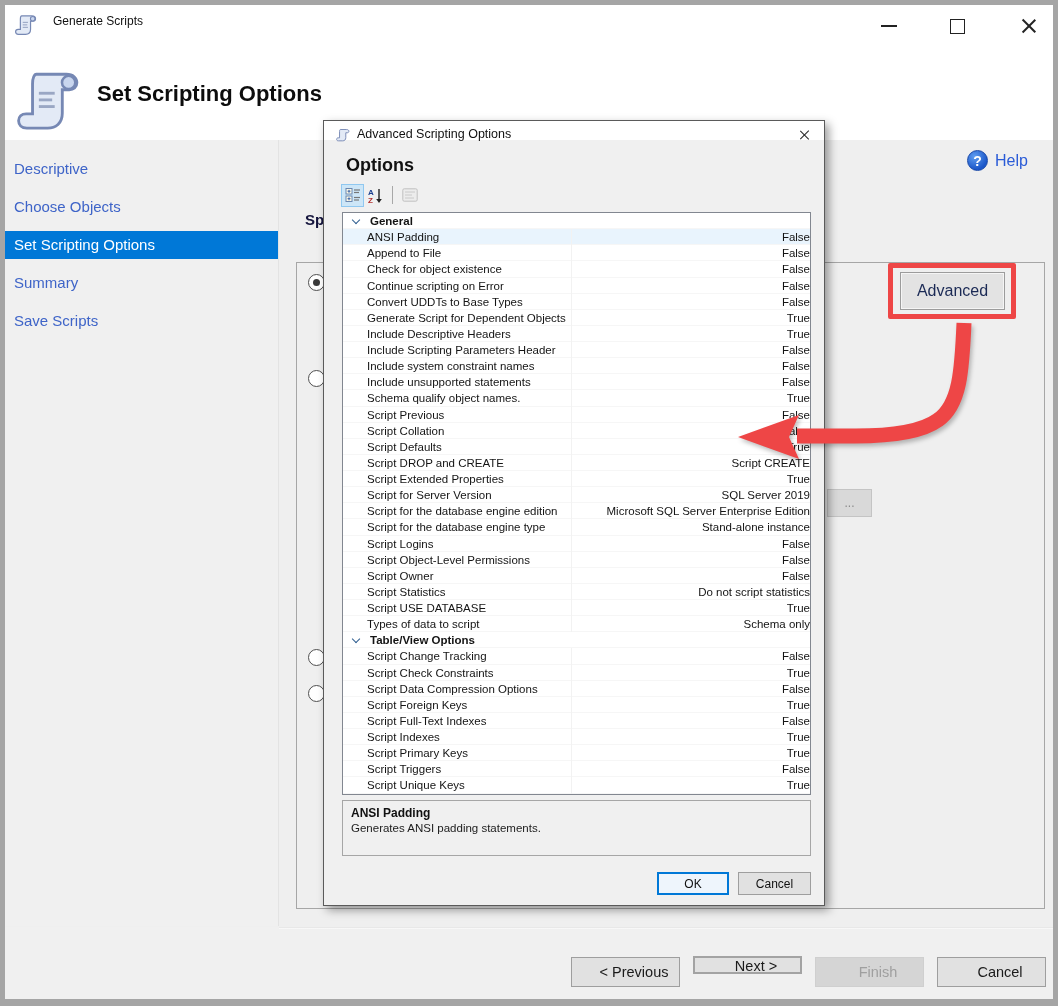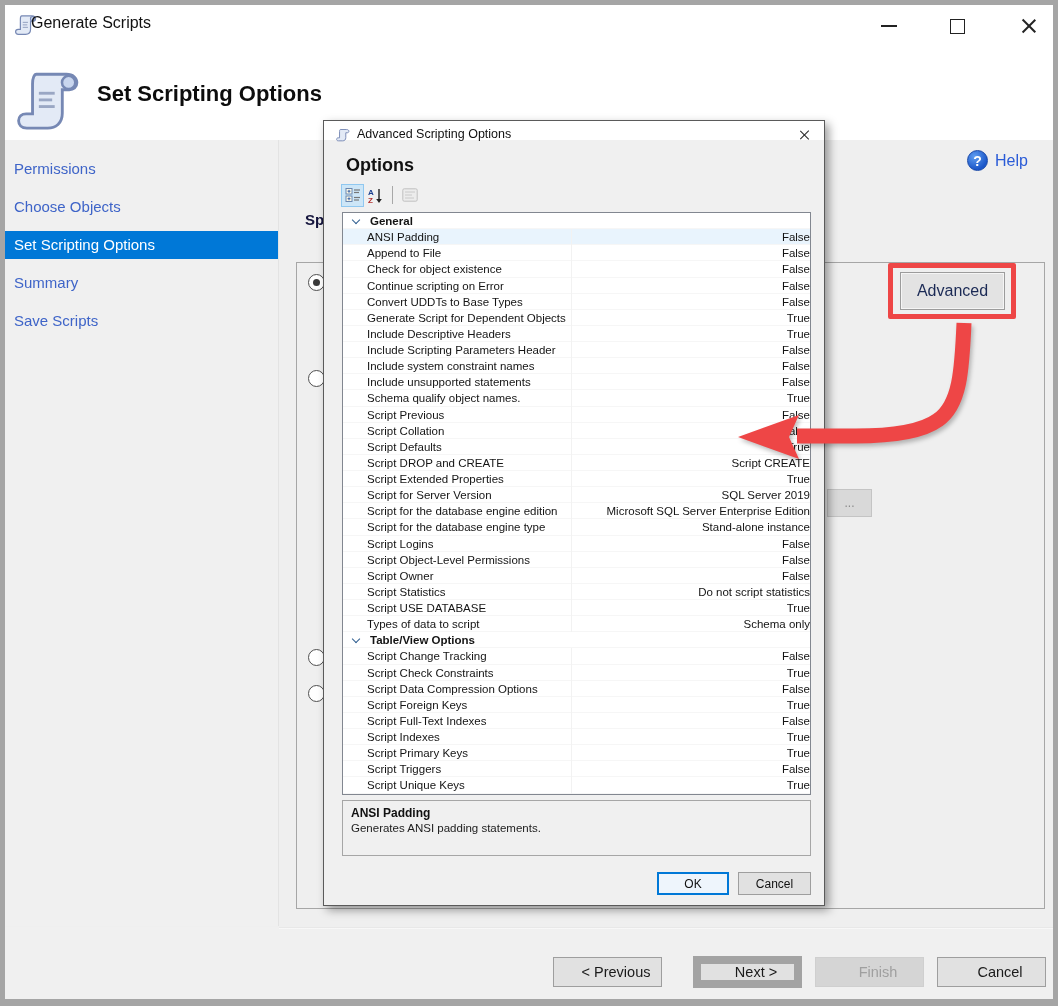--- a/index.html
+++ b/index.html
@@ -4,21 +4,21 @@
 <style>
   * { margin:0; padding:0; box-sizing:border-box; }
   html,body { width:1058px; height:1006px; font-family:"Liberation Sans", sans-serif; background:#fff; }
   .frame { position:relative; width:1058px; height:1006px; background:#a5a5a5; }
   .win { position:absolute; left:5px; top:5px; width:1048px; height:994px; background:#efefef; overflow:hidden; }
 
   
   .white-top { position:absolute; left:0; top:0; width:1048px; height:135px; background:#ffffff; }
   .titlebar { position:absolute; left:0; top:0; width:1048px; height:40px; }
   .titlebar .app-ico { position:absolute; left:8px; top:5px; }
-  .titlebar .title { position:absolute; left:26px; top:9px; font-size:16px; color:#111; }
+  .titlebar .title { position:absolute; left:48px; top:9px; font-size:12px; color:#111; }
   .winbtn { position:absolute; top:6px; width:32px; height:30px; display:flex; align-items:center; justify-content:center; cursor:pointer; }
   .winbtn.min { left:868px; } .winbtn.max { left:936px; } .winbtn.cls { left:1008px; }
   .glyph-min { width:16px; height:2px; background:#222; }
   .glyph-max { width:15px; height:15px; border:1.5px solid #222; }
   .glyph-x { position:relative; width:18px; height:18px; }
   .glyph-x::before,.glyph-x::after { content:""; position:absolute; left:8px; top:0; width:1.6px; height:18px; background:#222; }
   .glyph-x::before { transform:rotate(45deg);} .glyph-x::after { transform:rotate(-45deg);}
 
   .hdr-ico { position:absolute; left:6px; top:52px; }
   .page-title { position:absolute; left:92px; top:76px; font-size:22px; font-weight:bold; color:#0d0d0d; }
@@ -41,21 +41,21 @@
   .adv-btn { position:absolute; left:895px; top:267px; width:105px; height:38px; background:#e3e3e3; border:1px solid #9c9c9c; box-shadow:inset 0 0 0 1px #f5f5f5; font-size:16px; color:#1b2a55; cursor:pointer; }
   .red-rect { position:absolute; left:883px; top:258px; width:128px; height:56px; border:5px solid #ee4646; border-radius:2px; z-index:30; pointer-events:none; }
   .arrow-svg { position:absolute; left:700px; top:305px; z-index:30; pointer-events:none; filter:drop-shadow(2px 3px 2px rgba(0,0,0,0.25)); }
   .dots-btn { position:absolute; left:822px; top:484px; width:45px; height:28px; background:#d9d9d9; border:1px solid #c4c4c4; color:#8b8b8b; font-size:12px; line-height:22px; text-align:center; cursor:pointer; }
 
   
   .footer { position:absolute; left:0; top:922px; width:1048px; height:72px; background:#f0f0f0; }
   .footer-sep { position:absolute; left:274px; top:0; width:774px; height:2px; background:linear-gradient(#e0e0e0, #ffffff); }
   .footer-btns { position:absolute; left:0; top:30px; width:1041px; display:flex; justify-content:flex-end; gap:13px; }
   .fbtn { width:109px; height:30px; font-size:14.5px; font-family:"Liberation Sans",sans-serif; background:#e1e1e1; border:1px solid #9e9e9e; color:#1a1a1a; cursor:pointer;padding-left:17px; }
-  .fbtn.focused { border:8px solid #a3a3a3; height:32px; margin-top:-1px;margin-left:18px; }
+  .fbtn.focused { border:2px solid #a3a3a3; height:18px; margin-top:-1px; }
   .fbtn.disabled { background:#d5d5d5; border:1px solid #cfcfcf; color:#9f9f9f; cursor:default; }
 
   
   .dialog { position:absolute; left:318px; top:115px; width:502px; height:786px; background:#f0f0f0; border:1px solid #5a5a5a; box-shadow:4px 4px 9px rgba(0,0,0,0.38); z-index:20; }
   .dlg-titlebar { position:absolute; left:0; top:0; width:100%; height:19px; background:#ffffff; }
   .dlg-ico { position:absolute; left:11px; top:5px; }
   .dlg-title { position:absolute; left:33px; top:6px; font-size:12.5px; color:#111; }
   .dlg-close { position:absolute; right:8px; top:4px; width:22px; height:19px; display:flex; align-items:center; justify-content:center; cursor:pointer; }
   .glyph-x-sm { position:relative; width:12px; height:12px; }
   .glyph-x-sm::before,.glyph-x-sm::after { content:""; position:absolute; left:5.4px; top:0; width:1.3px; height:12px; background:#222; }
@@ -120,21 +120,21 @@
         <path d="M8 4.5 L17.5 4.5 C19.6 4.5 20.8 5.7 20.8 7.2 C20.8 8.6 19.7 9.4 18.4 9.4 L16.2 9.4 L16.2 16.8 C16.2 20 14.1 21.5 11.6 21.5 L5 21.5 C3.3 21.5 2.4 20.4 2.4 19.2 C2.4 18 3.3 17 4.8 17 L6.8 17 L6.8 7.5 C6.8 5.6 7.4 4.5 8 4.5 Z" fill="#e3eaf6" stroke="#7688b4" stroke-width="0.9"></path>
         <circle cx="18.2" cy="7.1" r="2.1" fill="#c9d6ee" stroke="#7688b4" stroke-width="0.8"></circle>
         <line x1="8.8" y1="10.5" x2="13.8" y2="10.5" stroke="#9aa7c4" stroke-width="0.9"></line>
         <line x1="8.8" y1="12.6" x2="13" y2="12.6" stroke="#9aa7c4" stroke-width="0.9"></line>
         <line x1="8.8" y1="14.7" x2="13.8" y2="14.7" stroke="#9aa7c4" stroke-width="0.9"></line>
       </svg>
     </span>
     <div class="page-title">Set Scripting Options</div>
 
     <div class="sidebar">
-        <div class="nav-item">Permissions</div>
+        <div class="nav-item">Descriptive</div>
         <div class="nav-item">Choose Objects</div>
         <div class="nav-item selected">Set Scripting Options</div>
         <div class="nav-item">Summary</div>
         <div class="nav-item">Save Scripts</div>
       </div>
 
     <div class="content"></div>
     <div class="help">
       <div class="help-ico">?</div>
       <span class="help-label">Help</span>

